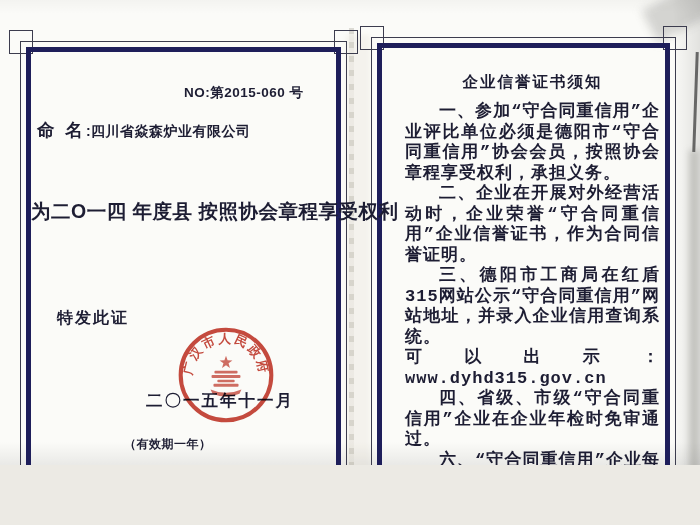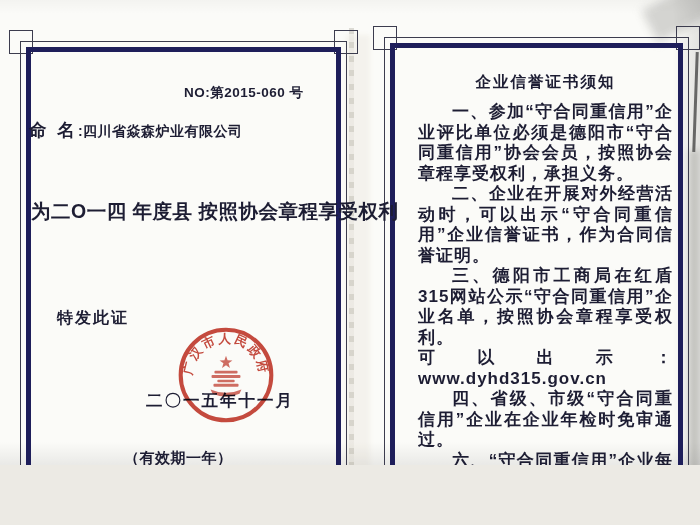--- a/index.html
+++ b/index.html
@@ -34,45 +34,45 @@
   .line-bl{left:0;top:502px;width:140px;height:2px;
     background:linear-gradient(to right, rgba(80,80,75,.65), rgba(80,80,75,0));}
 
   
   .page{
     position:absolute;
     border:1.5px solid #3c3c4e;
     background:transparent;
   }
   .page.left {left:20px; top:41px; width:325px; height:439px;}
-  .page.right{left:384px;top:37px; width:303px; height:442px;}
+  .page.right{left:371px;top:37px; width:303px; height:442px;font-family:Liberation Mono, monospace;}
   .inner{
     position:absolute;inset:5px;
     border:5px solid #1e1e5a;
     z-index:2;pointer-events:none;
   }
   .sq{
     position:absolute;width:22px;height:22px;
     border:1.5px solid #3c3c4e;z-index:1;
   }
   .sq.tl{left:-12px;top:-12px;}
   .sq.tr{right:-12px;top:-12px;}
   .sq.bl{left:-12px;bottom:-12px;}
   .sq.br{right:-12px;bottom:-12px;}
 
   
   .lp-text{position:absolute;color:#1d1d33;font-weight:bold;z-index:3;white-space:pre;}
   .serial  {left:163px;top:42px; font-size:13.5px;letter-spacing:.5px;}
-  .name-line{left:8px;top:76px; display:flex;align-items:baseline;}
+  .name-line{left:16px;top:76px; display:flex;align-items:baseline;}
   .name-label{font-size:17.5px;letter-spacing:3px;}
   .name-value{font-size:14px;letter-spacing:.5px;}
   .award   {left:10px;top:156px;font-size:19.5px;letter-spacing:.5px;}
   .issue   {left:36px;top:266px;font-size:16px;letter-spacing:2px;text-align:right;}
   .date    {left:125px;top:348px;font-size:16.5px;letter-spacing:2px;z-index:3;}
-  .validity{left:103px;top:394px;font-size:15px;letter-spacing:.5px;margin-top:13px;}
+  .validity{left:103px;top:394px;font-size:12px;letter-spacing:.5px;}
   .seal{
     position:absolute;left:151px;top:279px;width:108px;height:108px;
     z-index:4;mix-blend-mode:multiply;opacity:.92;filter:blur(.3px);
   }
   .seal text{font-family:"Liberation Sans","DejaVu Sans",sans-serif;}
 
   
   .notice{
     position:absolute;left:33px;right:15px;top:34px;bottom:10px;
     z-index:3;color:#1d1d33;
@@ -146,22 +146,22 @@
     <span class="sq tl"></span>
     <span class="sq tr"></span>
     <span class="sq bl"></span>
     <span class="sq br"></span>
     <div class="inner"></div>
 
     <div class="notice">
       <div class="notice-title">企业信誉证书须知</div>
       <div class="notice-body">
           <p>一、参加“守合同重信用”企业评比单位必须是德阳市“守合同重信用”协会会员，按照协会章程享受权利，承担义务。</p>
-          <p>二、企业在开展对外经营活动时，可以出示“守合同重信用”企业信誉证书，作为合同信誉证明。</p>
-          <p>三、德阳市工商局在红盾315网站公示“守合同重信用”企业名单，按照协会章程享受权利。</p>
+          <p>二、企业在开展对外经营活动时，企业荣誉“守合同重信用”企业信誉证书，作为合同信誉证明。</p>
+          <p>三、德阳市工商局在红盾315网站公示“守合同重信用”网站地址，并录入企业信用查询系统。</p>
           <p class="no-indent">可以出示：www.dyhd315.gov.cn</p>
           <p>四、省级、市级“守合同重信用”企业在企业年检时免审通过。</p>
           <p>六、“守合同重信用”企业每年由政府相关职能部门审查，工商部门复核一次，复核时间为一月一日至九月三十日。未通过复核的企业不再享有“守合同重信用”企业荣誉。</p>
         </div>
     </div>
   </div>
 
 </div>
 
 </body></html>

